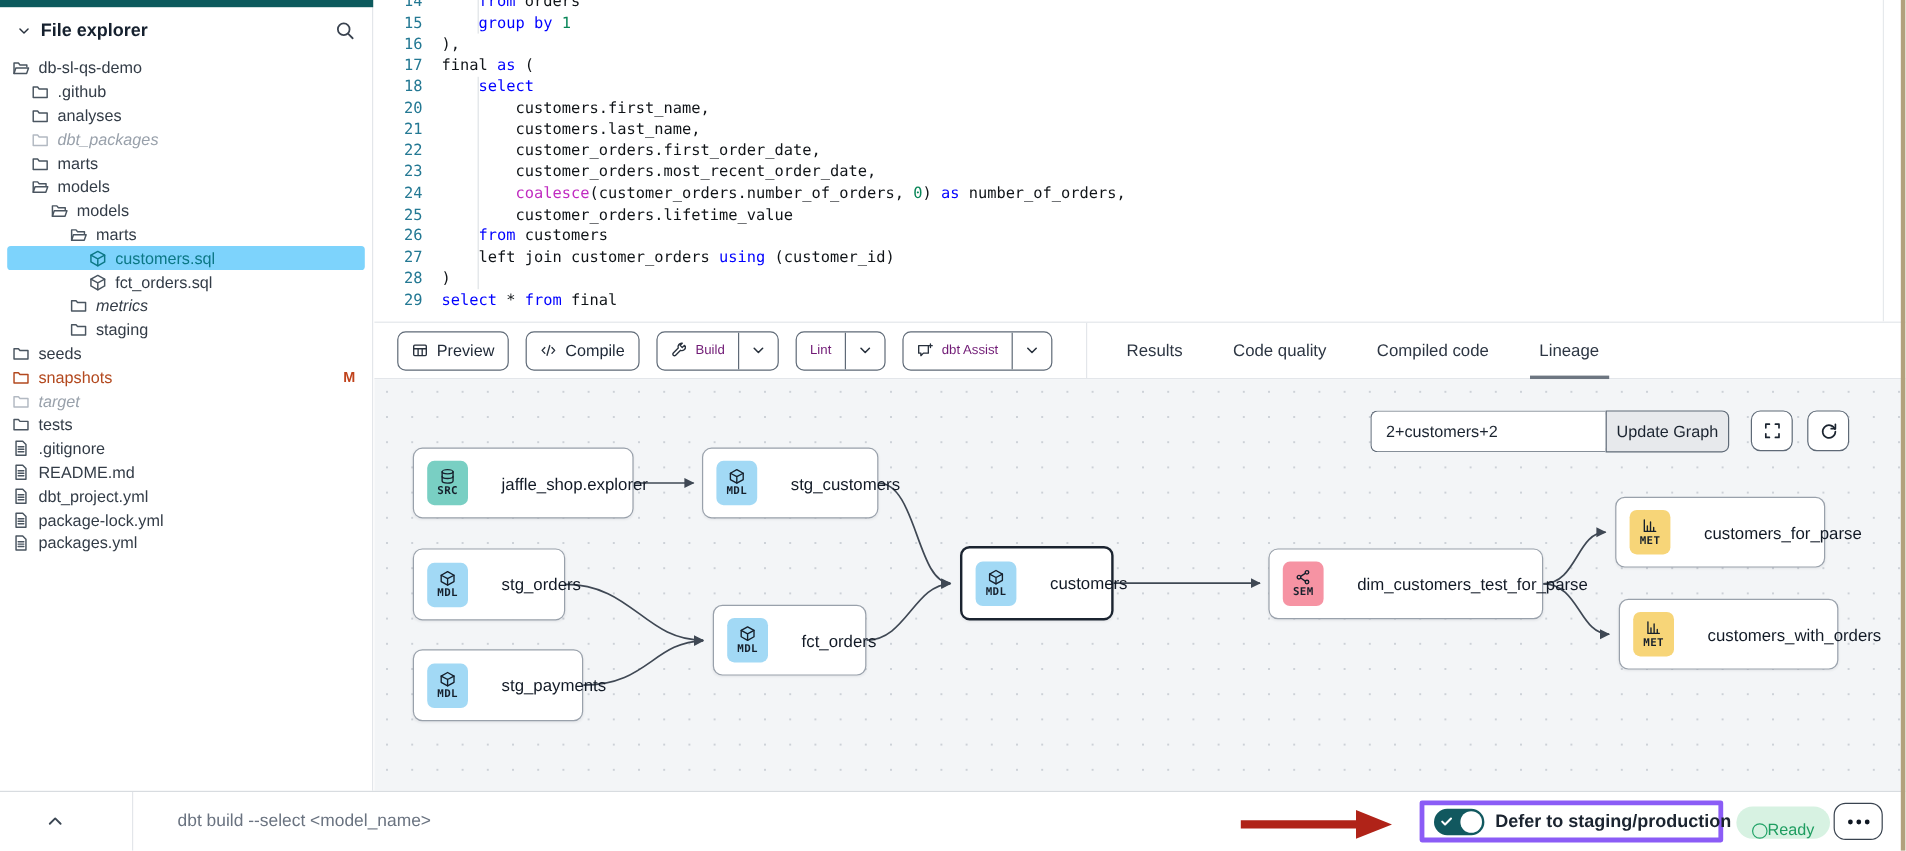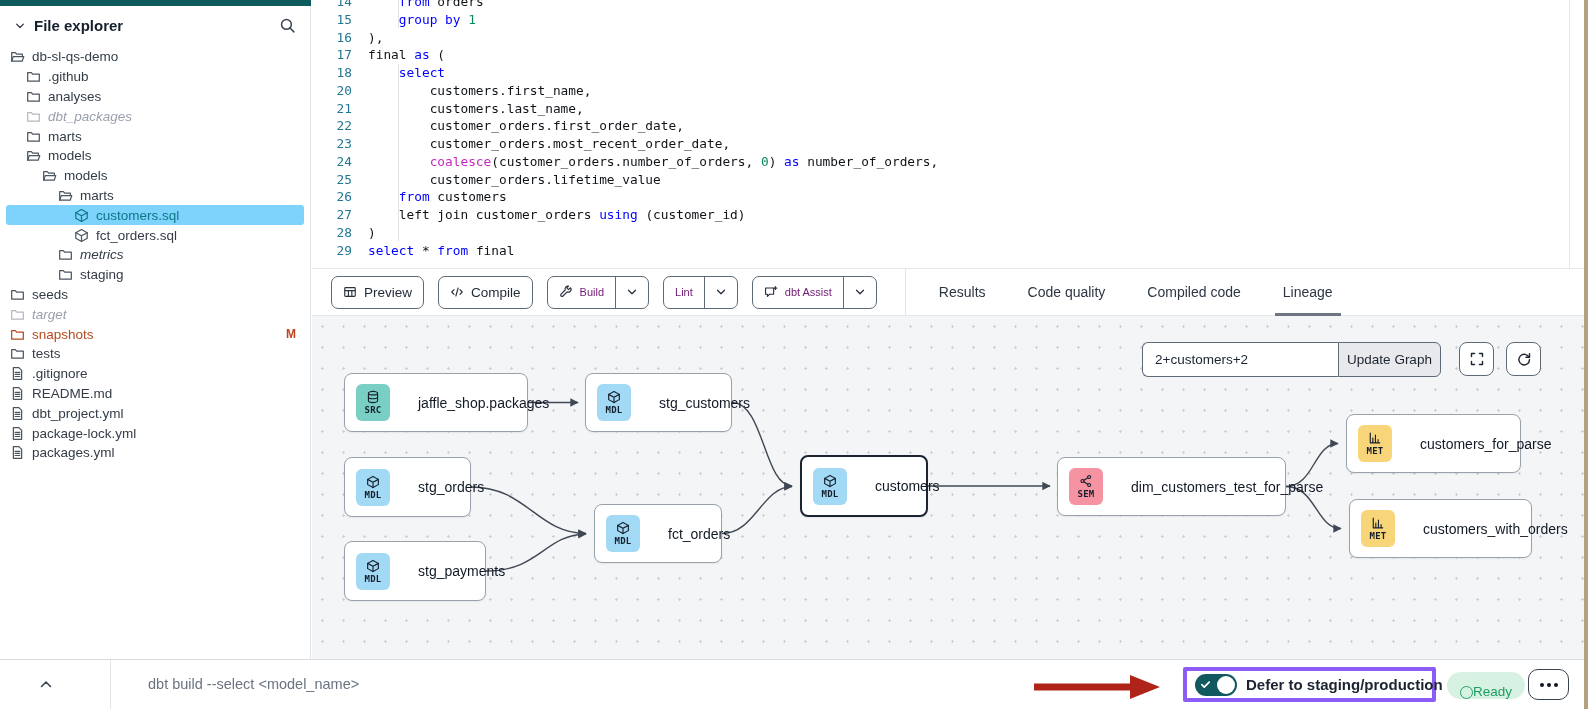--- a/index.html
+++ b/index.html
@@ -222,36 +222,36 @@
         <span class="tlabel">staging</span>
       </div>
       <div class="tree-row" style="padding-left: 4px;">
         <span class="ticon">
           <svg viewBox="0 0 16 16" fill="none" stroke="currentColor" stroke-width="1.3" stroke-linecap="round" stroke-linejoin="round">
             <path d="M1.8 13V3.8h3.9l1.4 1.7h7.1V13z"></path>
           </svg>
         </span>
         <span class="tlabel">seeds</span>
       </div>
-      <div class="tree-row muted" style="padding-left: 4px;">
-        <span class="ticon">
-          <svg viewBox="0 0 16 16" fill="none" stroke="currentColor" stroke-width="1.3" stroke-linecap="round" stroke-linejoin="round">
-            <path d="M1.8 13V3.8h3.9l1.4 1.7h7.1V13z"></path>
-          </svg>
-        </span>
-        <span class="tlabel">target</span>
-      </div>
       <div class="tree-row modified" style="padding-left: 4px;">
         <span class="ticon">
           <svg viewBox="0 0 16 16" fill="none" stroke="currentColor" stroke-width="1.3" stroke-linecap="round" stroke-linejoin="round">
             <path d="M1.8 13V3.8h3.9l1.4 1.7h7.1V13z"></path>
           </svg>
         </span>
         <span class="tlabel">snapshots</span>
         <span class="m-badge">M</span>
+      </div>
+      <div class="tree-row muted" style="padding-left: 4px;">
+        <span class="ticon">
+          <svg viewBox="0 0 16 16" fill="none" stroke="currentColor" stroke-width="1.3" stroke-linecap="round" stroke-linejoin="round">
+            <path d="M1.8 13V3.8h3.9l1.4 1.7h7.1V13z"></path>
+          </svg>
+        </span>
+        <span class="tlabel">target</span>
       </div>
       <div class="tree-row" style="padding-left: 4px;">
         <span class="ticon">
           <svg viewBox="0 0 16 16" fill="none" stroke="currentColor" stroke-width="1.3" stroke-linecap="round" stroke-linejoin="round">
             <path d="M1.8 13V3.8h3.9l1.4 1.7h7.1V13z"></path>
           </svg>
         </span>
         <span class="tlabel">tests</span>
       </div>
       <div class="tree-row" style="padding-left: 4px;">
@@ -405,21 +405,21 @@
   <div id="lineage-nodes">
       <div class="lnode" style="left: 32px; top: 57px; width: 184px; height: 59px;">
         <span class="lbadge k-src">
           <svg viewBox="0 0 16 16" fill="none" stroke="currentColor" stroke-width="1.3" stroke-linecap="round" stroke-linejoin="round">
             <ellipse cx="8" cy="3.6" rx="5.2" ry="2"></ellipse>
             <path d="M2.8 3.6v8.8c0 1.1 2.3 2 5.2 2s5.2-.9 5.2-2V3.6"></path>
             <path d="M2.8 8c0 1.1 2.3 2 5.2 2s5.2-.9 5.2-2"></path>
           </svg>
           <span class="kindtxt">SRC</span>
         </span>
-        <span class="llabel">jaffle_shop.packages</span>
+        <span class="llabel">jaffle_shop.explorer</span>
       </div>
       <div class="lnode" style="left: 273px; top: 57px; width: 147px; height: 59px;">
         <span class="lbadge k-mdl">
           <svg viewBox="0 0 16 16" fill="none" stroke="currentColor" stroke-width="1.3" stroke-linecap="round" stroke-linejoin="round">
             <path d="M8 1.6 14.1 5v6L8 14.4 1.9 11V5z"></path>
             <path d="M1.9 5 8 8.3 14.1 5M8 8.3v6.1"></path>
           </svg>
           <span class="kindtxt">MDL</span>
         </span>
         <span class="llabel">stg_customers</span>

